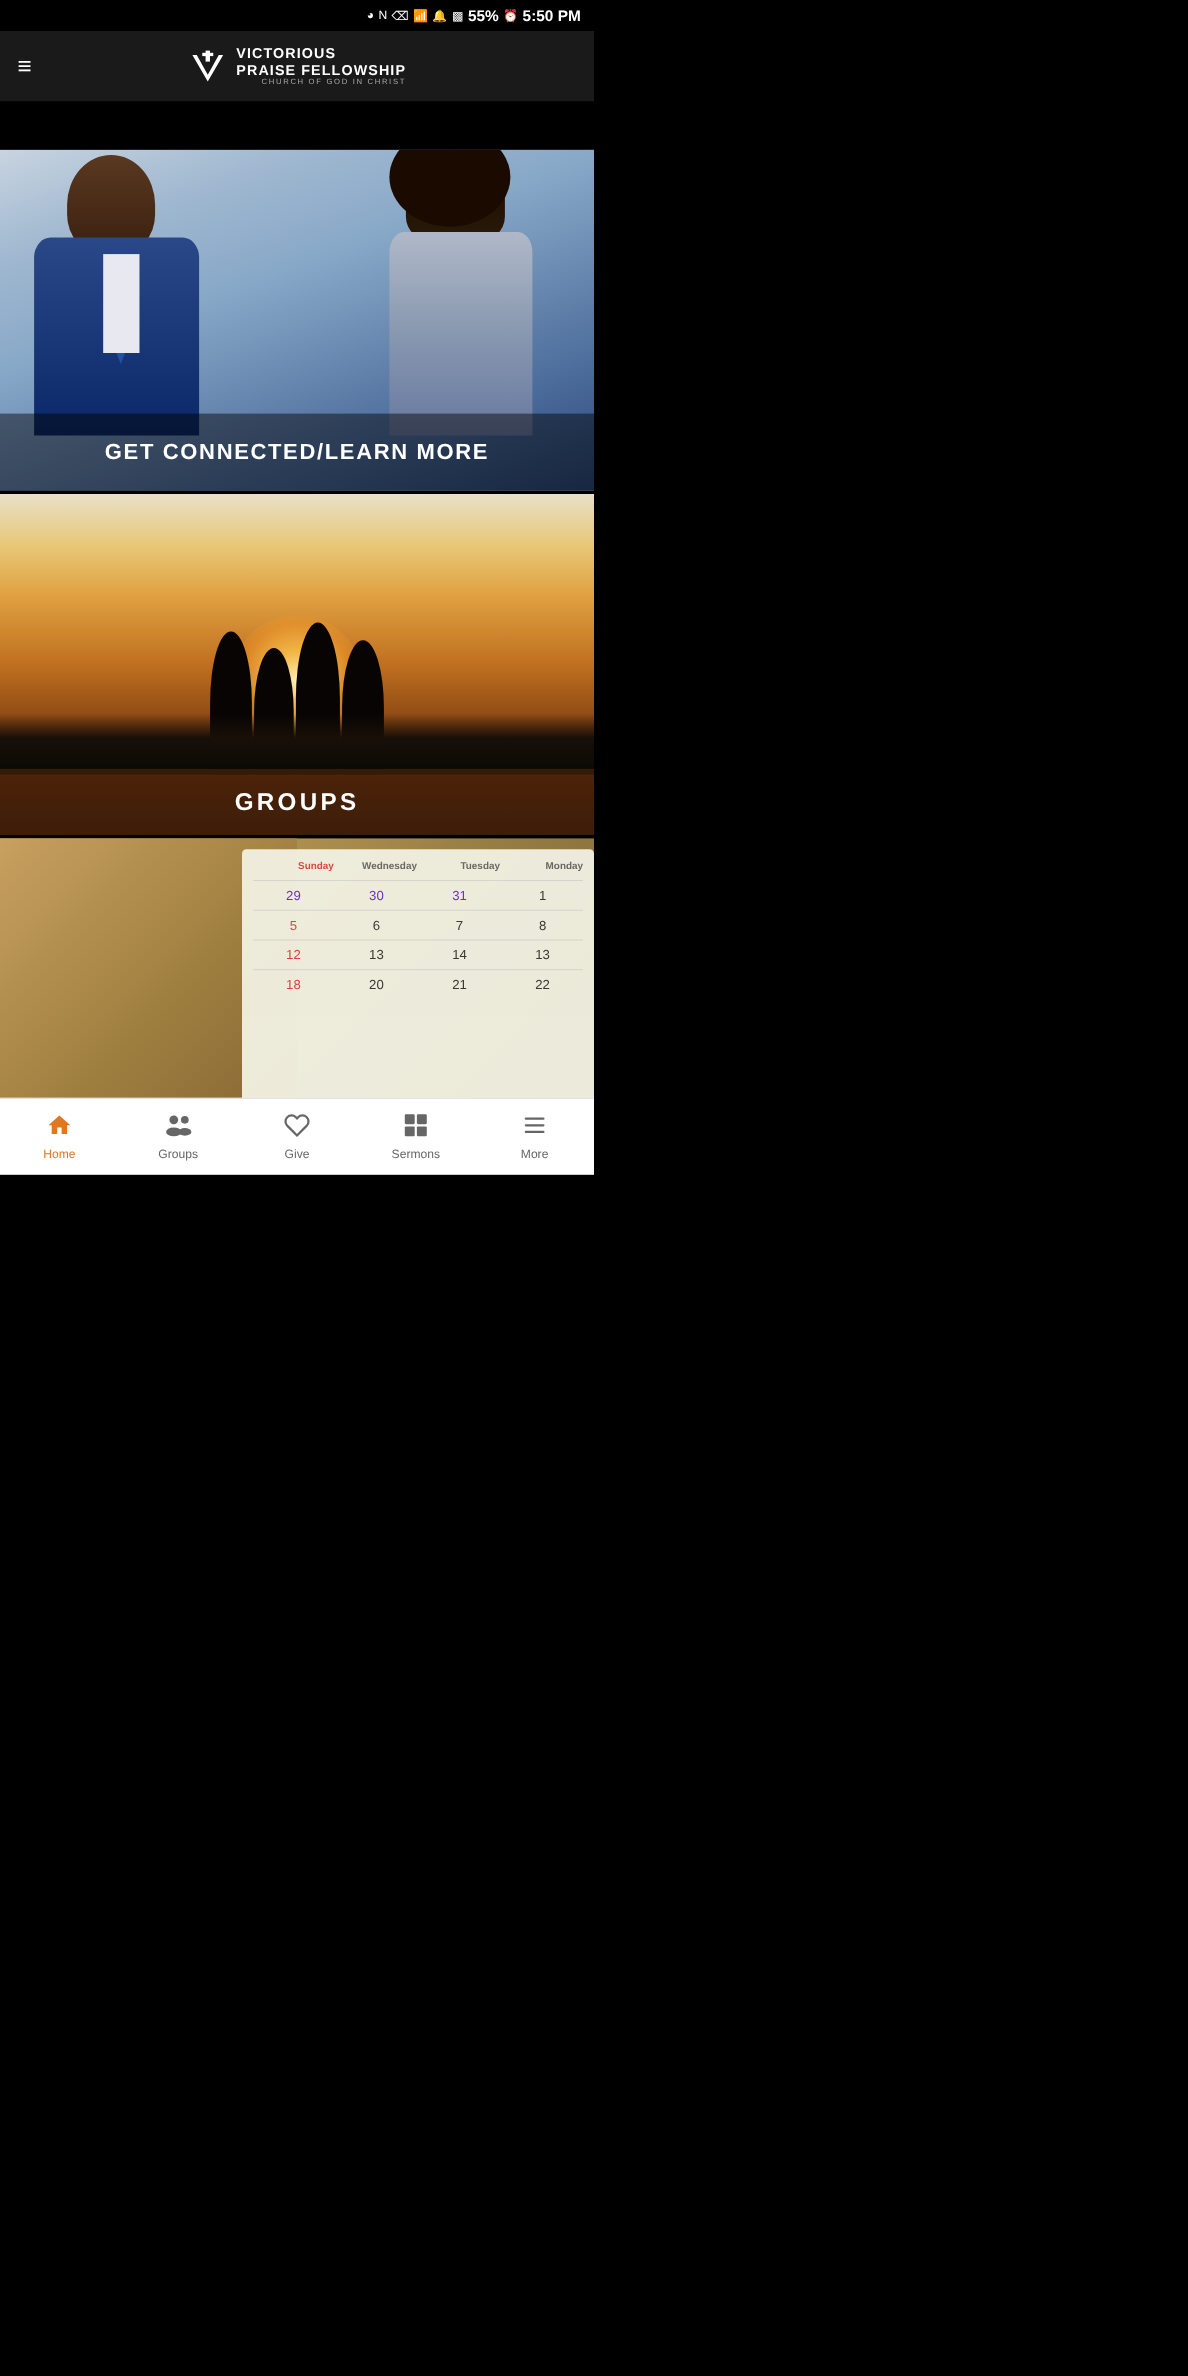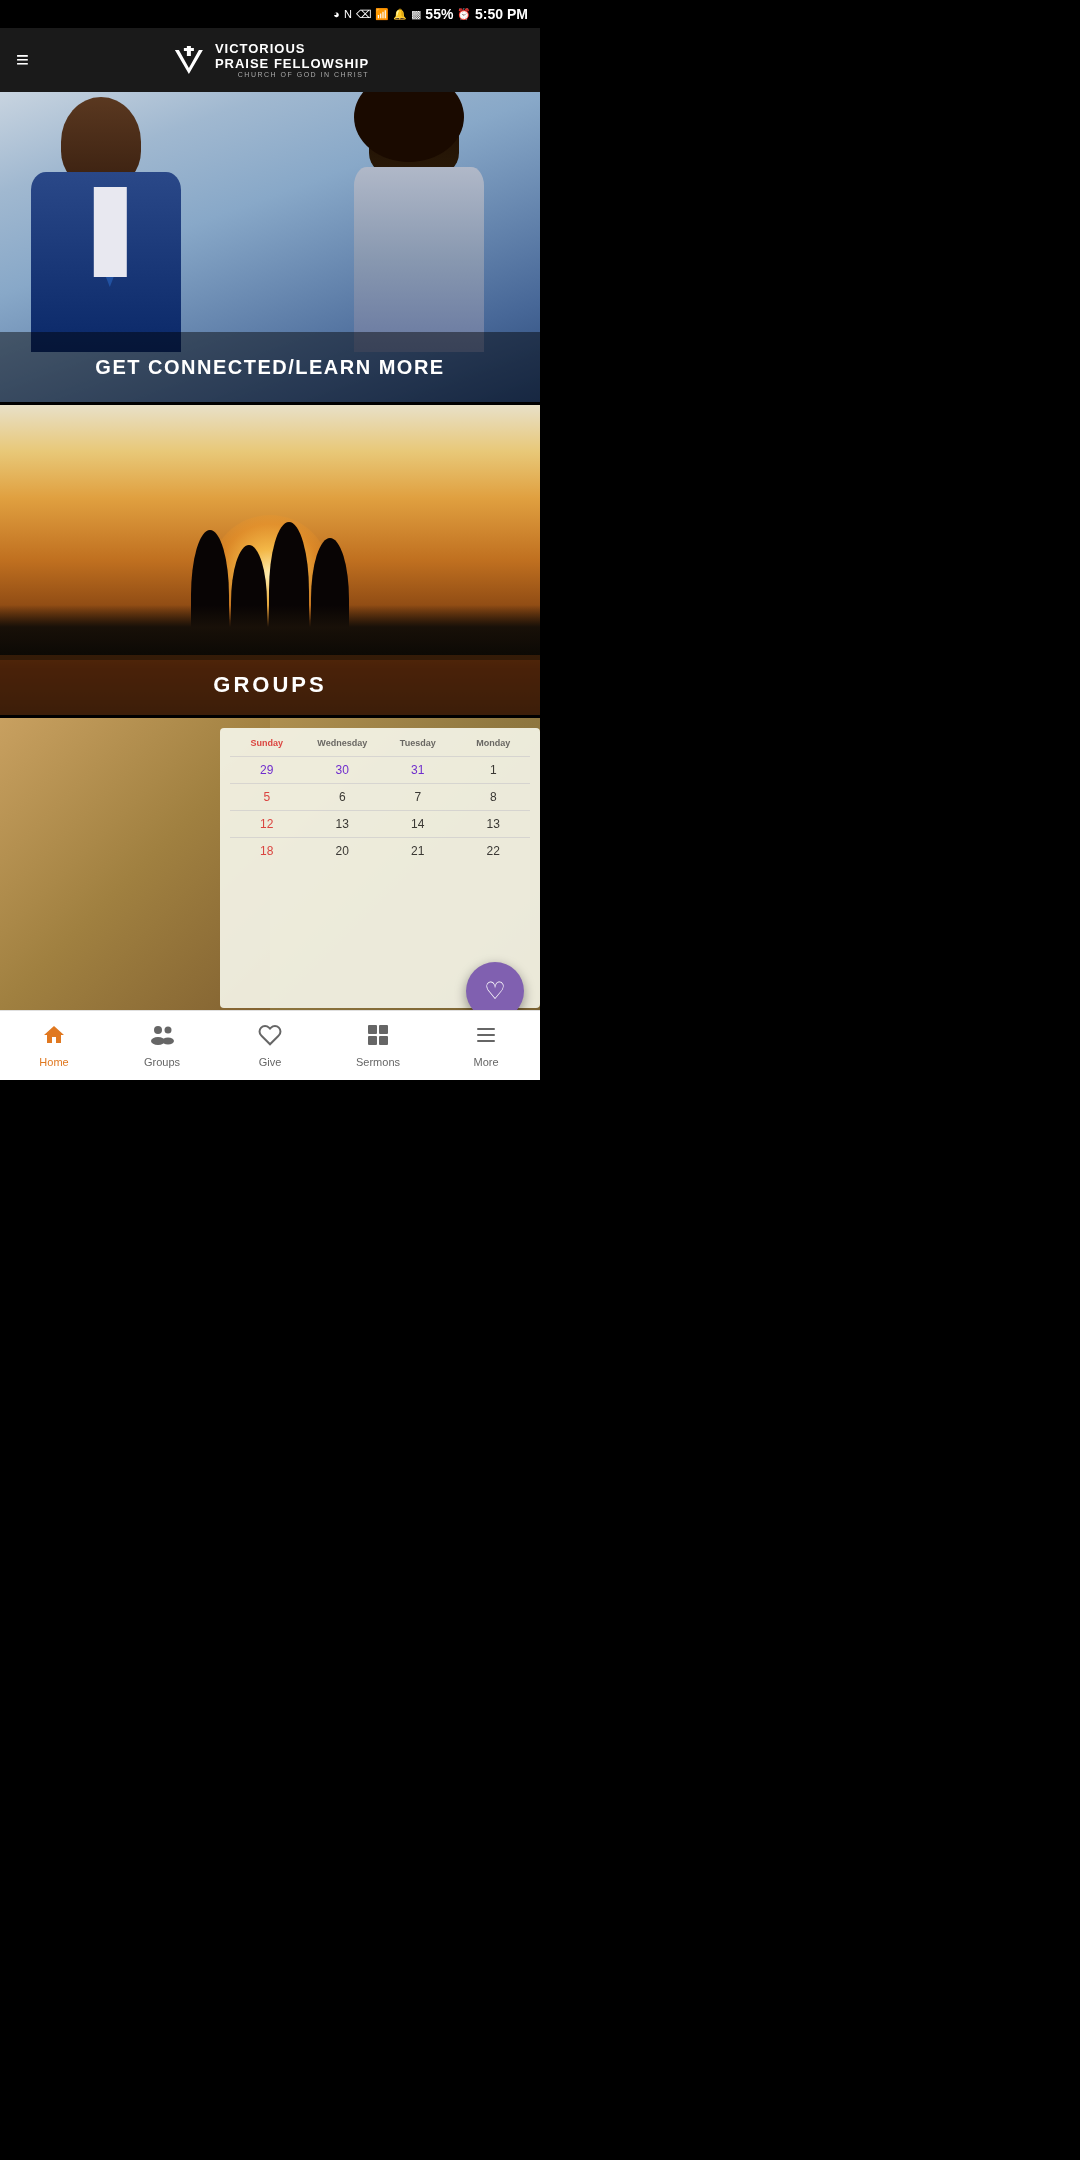--- a/index.html
+++ b/index.html
@@ -89,20 +89,21 @@
       letter-spacing: 1.5px;
       text-transform: uppercase;
     }
 
     
     .main-content {
       width: 100%;
       height: calc(1080px - 28px - 64px - 70px);
       overflow: hidden;
       position: relative;
+      margin-top: 44px;
     }
 
     
     .hero-section {
       width: 100%;
       height: 310px;
       position: relative;
       overflow: hidden;
     }
     .hero-bg {
@@ -188,21 +189,21 @@
       padding: 10px;
       opacity: 0.92;
     }
     .cal-header {
       display: grid;
       grid-template-columns: repeat(4, 1fr);
       gap: 2px;
       margin-bottom: 8px;
     }
     .cal-day-name {
-      text-align: center;
+      text-align: right;
       font-size: 9px;
       color: #666;
       font-weight: 600;
     }
     .cal-day-name.red { color: #e04040; }
     .cal-grid {
       display: grid;
       grid-template-columns: repeat(4, 1fr);
       gap: 2px;
     }
@@ -249,21 +250,21 @@
       z-index: 20;
     }
     .fab-icon {
       color: #fff;
       font-size: 24px;
     }
 
     
     .bottom-nav {
       position: absolute;
-      bottom: 0;
+      bottom: 12px;
       left: 0;
       width: 100%;
       height: 70px;
       background: #fff;
       display: flex;
       align-items: stretch;
       border-top: 1px solid #e0e0e0;
       z-index: 50;
     }
     .nav-item {

